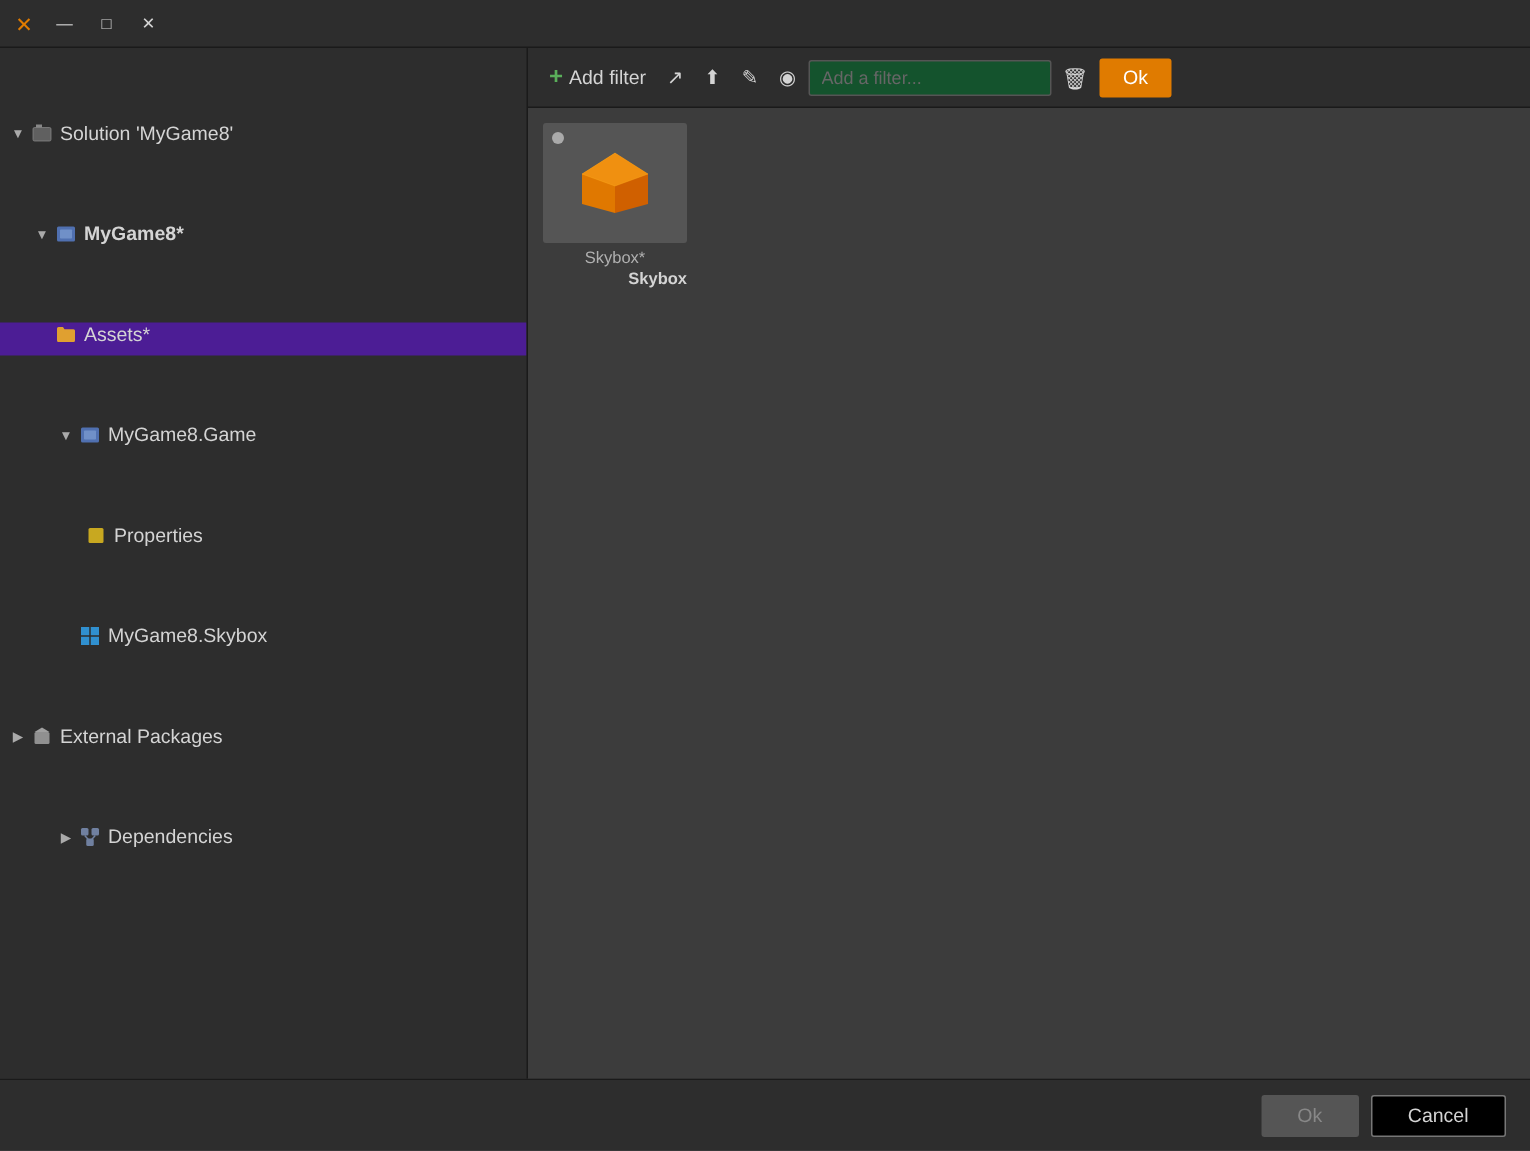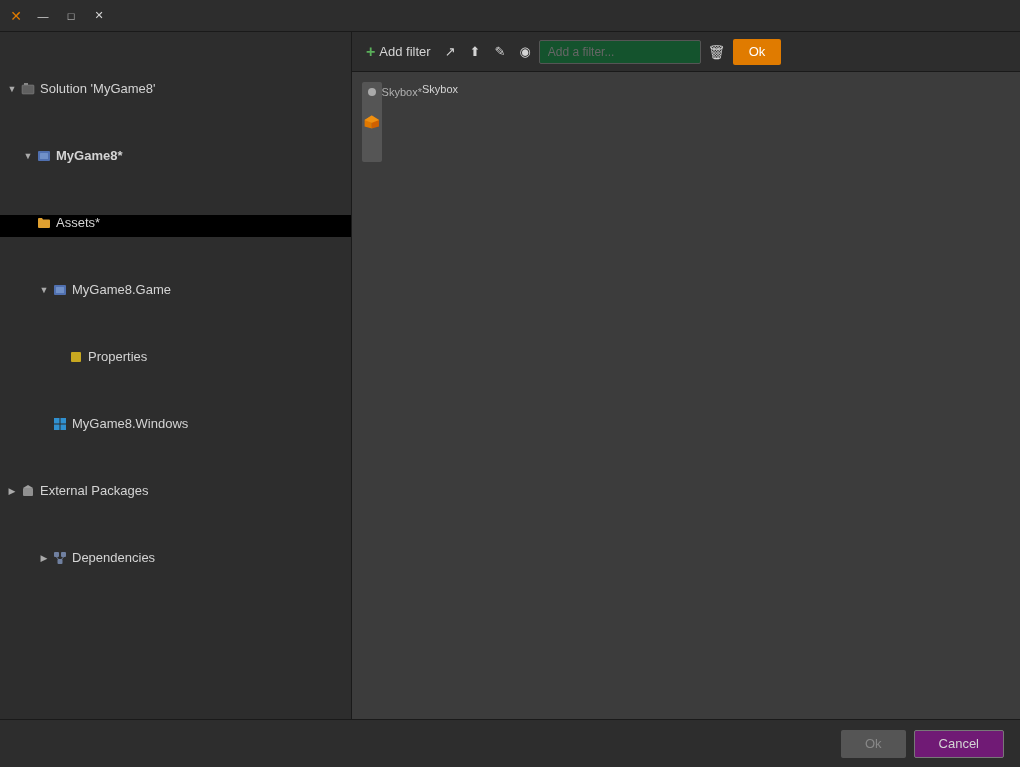--- a/index.html
+++ b/index.html
@@ -71,21 +71,21 @@
     }
 
     .tree-item {
       display: flex;
       height: 22px;
       padding-left: 4px;
       cursor: pointer;
       white-space: nowrap;
       margin-top: 45px;
     }
-    .tree-item.selected { background: #000000; padding-left: 20px; }
+    .tree-item.selected { background: #4c1d95; padding-left: 20px; }
 
     .tree-arrow {
       width: 16px;
       height: 16px;
       display: flex;
       align-items: center;
       justify-content: center;
       font-size: 9px;
       color: #aaa;
       flex-shrink: 0;
@@ -106,21 +106,21 @@
     }
     .tree-label {
       font-size: 13px;
       color: #d4d4d4;
     }
 
     
     .indent-0 { padding-left: 4px; }
     .indent-1 { padding-left: 20px; font-weight: bold; }
     .indent-2 { padding-left: 36px; }
-    .indent-3 { padding-left: 52px; }
+    .indent-3 { padding-left: 40px; }
 
     
     .asset-panel {
       flex: 1;
       display: flex;
       flex-direction: column;
       background: #3c3c3c;
     }
 
     
@@ -206,21 +206,21 @@
       display: flex;
       flex-wrap: wrap;
       align-content: flex-start;
       gap: 4px;
       overflow-y: auto;
     }
 
     .asset-item {
       width: 100px;
       display: flex;
-      flex-direction: row;
+      flex-direction: column;
       cursor: pointer;
       border-radius: 2px;
       padding: 2px;
     }
 
     .asset-thumbnail {
       width: 96px;
       height: 80px;
       background: #555;
       border-radius: 2px;
@@ -244,22 +244,22 @@
     .asset-name-line1 {
       font-size: 11px;
       color: #b0b0b0;
       text-align: center;
       margin-top: 3px;
       line-height: 1.3;
     }
     .asset-name-line2 {
       font-size: 11px;
       color: #d4d4d4;
-      font-weight: normal;
-      text-align: center;
+      font-weight: bold;
+      text-align: right;
       line-height: 1.3;
     }
 
     
     .bottom-bar {
       height: 48px;
       background: #2d2d2d;
       border-top: 1px solid #1a1a1a;
       display: flex;
       align-items: center;
@@ -273,21 +273,21 @@
       background: #555;
       border: none;
       color: #888;
       cursor: default;
       font-size: 13px;
       border-radius: 2px;
     }
     .cancel-btn {
       height: 28px;
       padding: 0 24px;
-      background: #701a75;
+      background: #000000;
       border: 1px solid #777;
       color: #d4d4d4;
       cursor: pointer;
       font-size: 13px;
       border-radius: 2px;
     }
     .icon-plus { color: #5aaf5a; font-weight: bold; font-size: 16px; }
   </style>
 </head>
 <body>
@@ -356,21 +356,21 @@
       <div class="tree-item indent-2">
         <span class="tree-arrow empty"></span>
         <span class="tree-icon">
           <svg width="14" height="14" viewBox="0 0 14 14">
             <rect x="1" y="1" width="5.5" height="5.5" fill="#3090d0"></rect>
             <rect x="7.5" y="1" width="5.5" height="5.5" fill="#3090d0"></rect>
             <rect x="1" y="7.5" width="5.5" height="5.5" fill="#3090d0"></rect>
             <rect x="7.5" y="7.5" width="5.5" height="5.5" fill="#3090d0"></rect>
           </svg>
         </span>
-        <span class="tree-label">MyGame8.Windows</span>
+        <span class="tree-label">MyGame8.Skybox</span>
       </div>
       <div class="tree-item indent-0">
         <span class="tree-arrow collapsed"></span>
         <span class="tree-icon">
           <svg width="14" height="14" viewBox="0 0 14 14">
             <rect x="2" y="4" width="10" height="8" rx="1" fill="#909090"></rect>
             <polygon points="7,1 12,4 2,4" fill="#a0a0a0"></polygon>
           </svg>
         </span>
         <span class="tree-label">External Packages</span>

